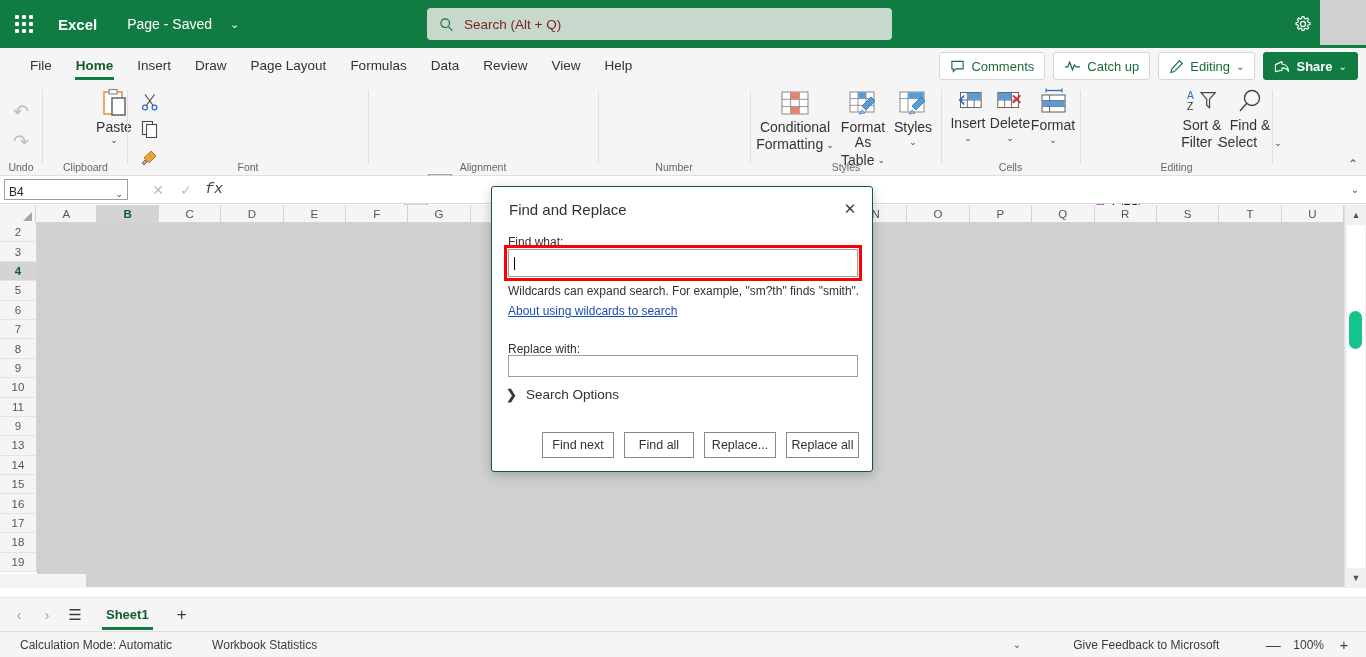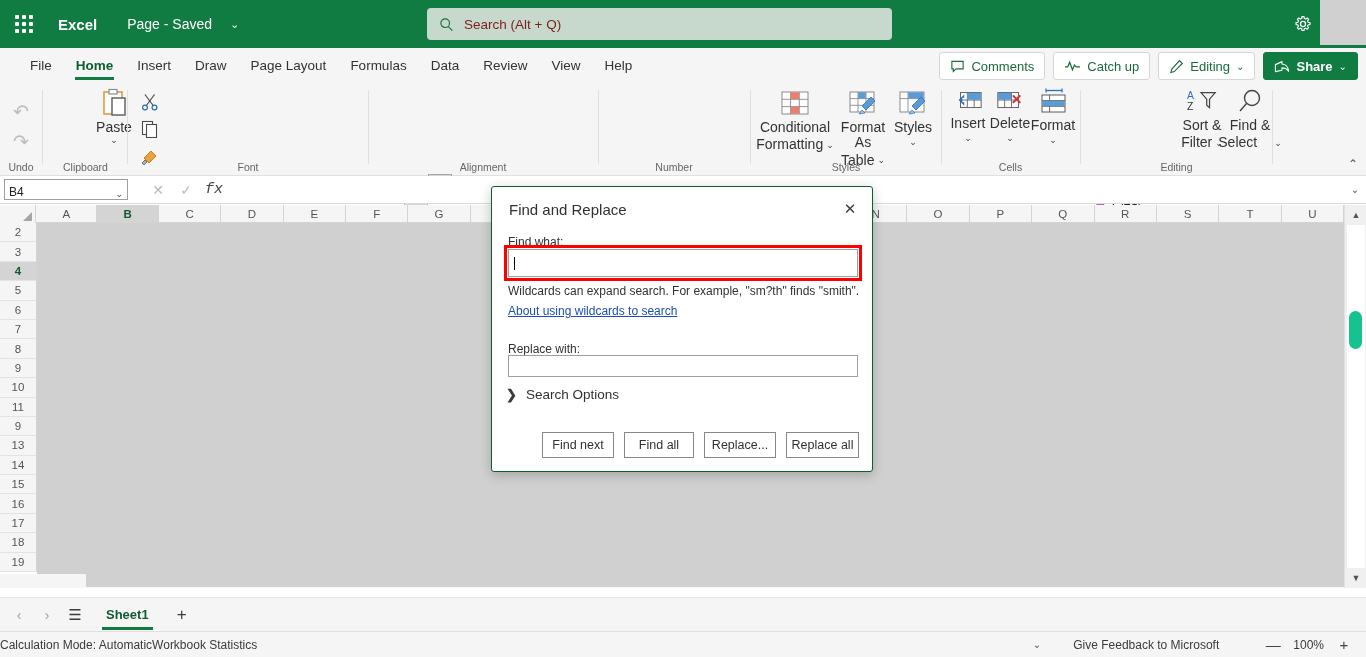--- a/index.html
+++ b/index.html
@@ -230,21 +230,21 @@
   .sheet-tab::after {
     content: ""; position: absolute; left: 8px; right: 8px; bottom: 1px; height: 2.5px; background: #107c41;
   }
 
   
   .statusbar {
     position: absolute; bottom: 0; left: 0; width: 1366px; height: 26px;
     background: #f5f5f5; border-top: 1px solid #e0e0e0; display: flex; align-items: center;
     font-size: 12px; color: #3b3b3b;
   }
-  .sb-item { padding: 0 0; cursor: pointer; white-space: nowrap; }
+  .sb-item { padding: 0 20px; cursor: pointer; white-space: nowrap; }
   .sb-right { margin-left: auto; display: flex; align-items: center; gap: 2px; padding-right: 10px; }
   .zoom-btn { width: 24px; text-align: center; font-size: 15px; color: #444; cursor: pointer; }
   .zoom-val { font-size: 12px; color: #3b3b3b; padding: 0 6px; cursor: pointer; }
 
   
   .dialog {
     position: absolute; left: 491px; top: 186px; width: 382px; height: 286px;
     background: #fff; border: 1px solid #0f5c2e; border-radius: 3px;
     box-shadow: 0 3px 12px rgba(0,0,0,0.22); z-index: 50;
   }

